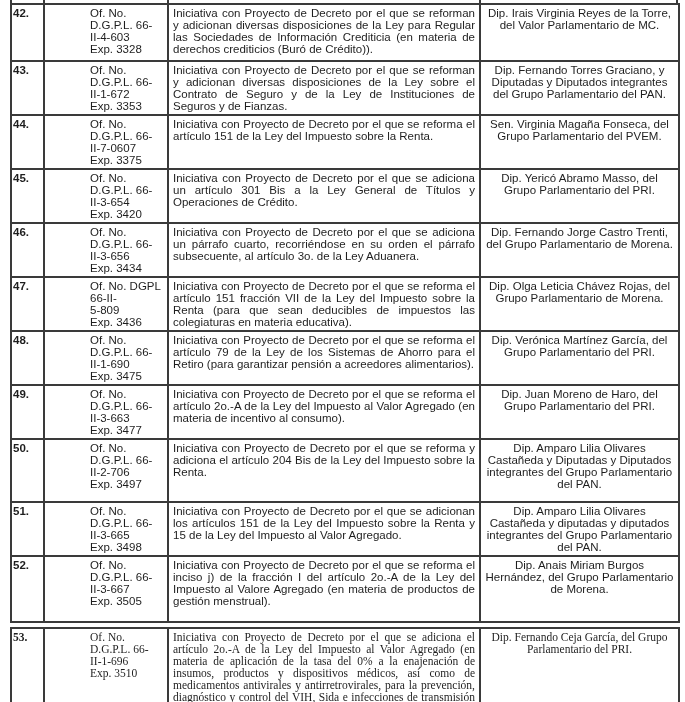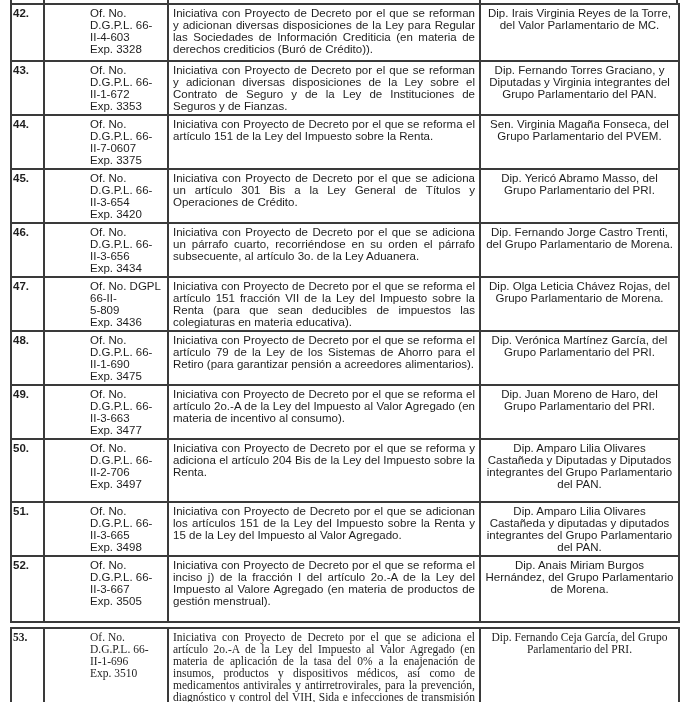--- a/index.html
+++ b/index.html
@@ -78,21 +78,21 @@
 Exp. 3328</td>
           <td class="desc">Iniciativa con Proyecto de Decreto por el que se reforman y adicionan diversas disposiciones de la Ley para Regular las Sociedades de Información Crediticia (en materia de derechos crediticios (Buró de Crédito)).</td>
           <td class="proponent">Dip. Irais Virginia Reyes de la Torre, del Valor Parlamentario de MC.</td>
         </tr>
         <tr>
           <td class="num">43.</td>
           <td class="oficio">Of. No. D.G.P.L. 66-
 II-1-672
 Exp. 3353</td>
           <td class="desc">Iniciativa con Proyecto de Decreto por el que se reforman y adicionan diversas disposiciones de la Ley sobre el Contrato de Seguro y de la Ley de Instituciones de Seguros y de Fianzas.</td>
-          <td class="proponent">Dip. Fernando Torres Graciano, y Diputadas y Virginia integrantes del Grupo Parlamentario del PAN.</td>
+          <td class="proponent">Dip. Fernando Torres Graciano, y Diputadas y Diputados integrantes del Grupo Parlamentario del PAN.</td>
         </tr>
         <tr>
           <td class="num">44.</td>
           <td class="oficio">Of. No. D.G.P.L. 66-
 II-7-0607
 Exp. 3375</td>
           <td class="desc">Iniciativa con Proyecto de Decreto por el que se reforma el artículo 151 de la Ley del Impuesto sobre la Renta.</td>
           <td class="proponent">Sen. Virginia Magaña Fonseca, del Grupo Parlamentario del PVEM.</td>
         </tr>
         <tr>

